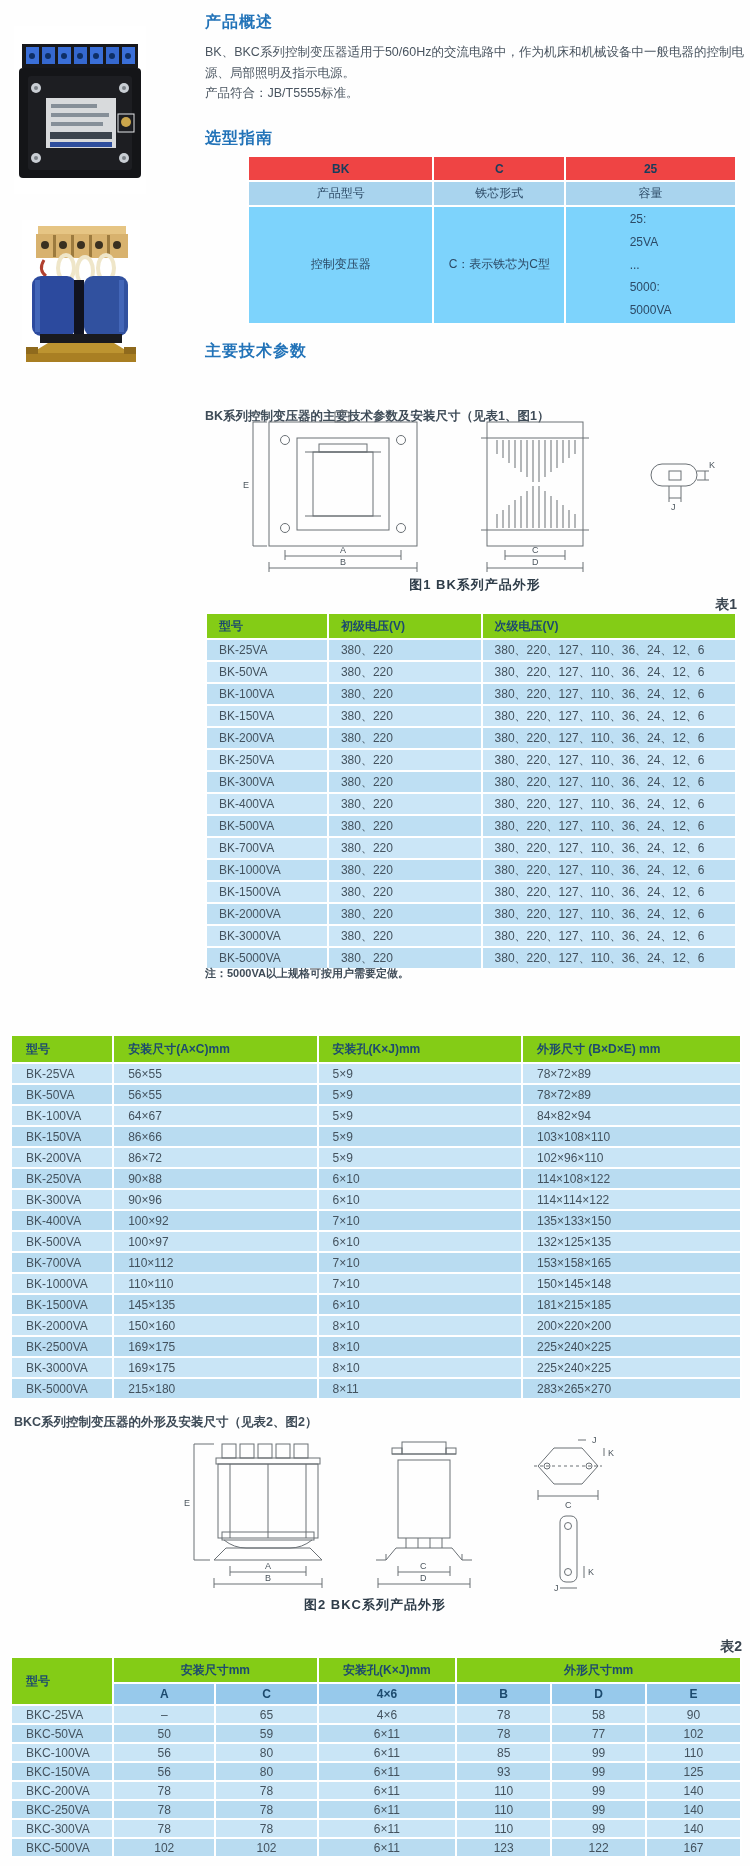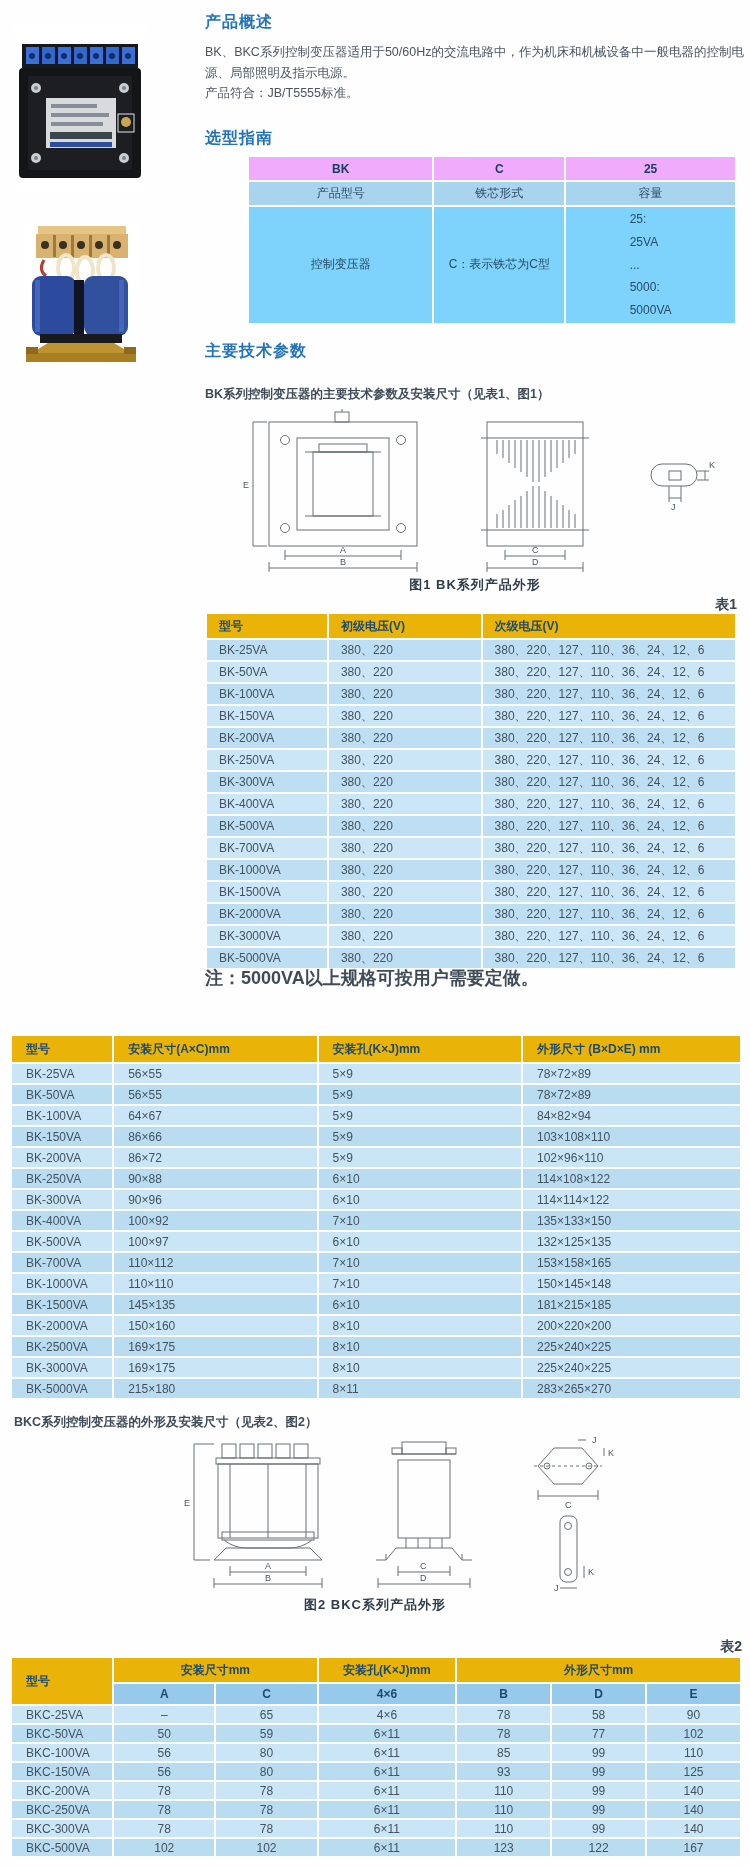--- a/index.html
+++ b/index.html
@@ -5,32 +5,32 @@
   html,body{margin:0;padding:0;}
   body{font-family:"Liberation Sans","DejaVu Sans",sans-serif;background:#ffffff;}
   #page{position:relative;width:750px;height:1866px;background:#fefefe;overflow:hidden;color:#45525e;}
 
   .abs{position:absolute;}
 
   
   .sec-h{font-size:16px;font-weight:bold;color:#2273b8;letter-spacing:1px;}
   .body-text{font-size:12.5px;line-height:1.65;color:#4a5560;width:540px;}
   .intro-text{font-size:12.5px;color:#3f4c58;font-weight:bold;}
-  .note-text{font-size:18px;color:#3f4c58;font-weight:bold;}
+  .note-text{font-size:11px;color:#3f4c58;font-weight:bold;}
   .fig-caption{font-size:13px;font-weight:bold;color:#2f3d49;text-align:center;letter-spacing:1px;}
   .tbl-tag{font-size:14px;color:#39444f;text-align:right;font-weight:bold;}
 
   
   table{border-collapse:collapse;table-layout:fixed;width:100%;}
   td,th{border:2px solid #ffffff;font-size:12px;font-weight:normal;overflow:hidden;white-space:nowrap;}
-  th{background:#eab308;color:#1c4a6e;font-weight:bold;}
+  th{background:#84cc16;color:#1c4a6e;font-weight:bold;}
 
   
   .sel-table td{text-align:center;height:20px;color:#2c4a66;}
-  .sel-table .r1 td{background:#f0abfc;color:#173d5c;font-weight:bold;height:21px;}
+  .sel-table .r1 td{background:#ef4444;color:#173d5c;font-weight:bold;height:21px;}
   .sel-table .r2 td{background:#a9d4ee;height:21px;}
   .sel-table .r3 td{background:#7dd3fc;height:112px;}
   .sel-table .cap-cell{white-space:pre-line;line-height:1.9;vertical-align:middle;}
   .sel-table .cap-inner{display:inline-block;text-align:left;white-space:pre-line;}
 
   
   .t1 th{height:22px;text-align:left;padding-left:12px;}
   .t1 td{height:18px;padding-left:12px;color:#43525e;}
   .t1 tbody tr:nth-child(odd) td{background:#bedff3;}
   .t1 tbody tr:nth-child(even) td{background:#cbe6f7;}
@@ -187,21 +187,21 @@
       <td class="cap-cell"><span class="cap-inner">25:
 25VA
 ...
 5000:
 5000VA</span></td>
     </tr>
   </tbody>
     </table>
 
   <div class="abs sec-h" style="left:205px;top:341px;">主要技术参数</div>
-  <div class="abs intro-text" style="left:205px;top:386px;">BK系列控制变压器的主要技术参数及安装尺寸（见表1、图1）</div>
+  <div class="abs intro-text" style="left:205px;top:408px;">BK系列控制变压器的主要技术参数及安装尺寸（见表1、图1）</div>
 
   <svg class="abs fig" style="left:235px;top:408px;" width="490" height="164" viewBox="0 0 490 164">
 
     <g>
       <rect x="34" y="14" width="148" height="124"></rect>
       <rect x="100" y="4" width="14" height="10"></rect>
         <line x1="107" y1="1" x2="107" y2="4"></line>
       <circle cx="50" cy="32" r="4.5"></circle>
         <circle cx="166" cy="32" r="4.5"></circle>
       <circle cx="50" cy="120" r="4.5"></circle>

